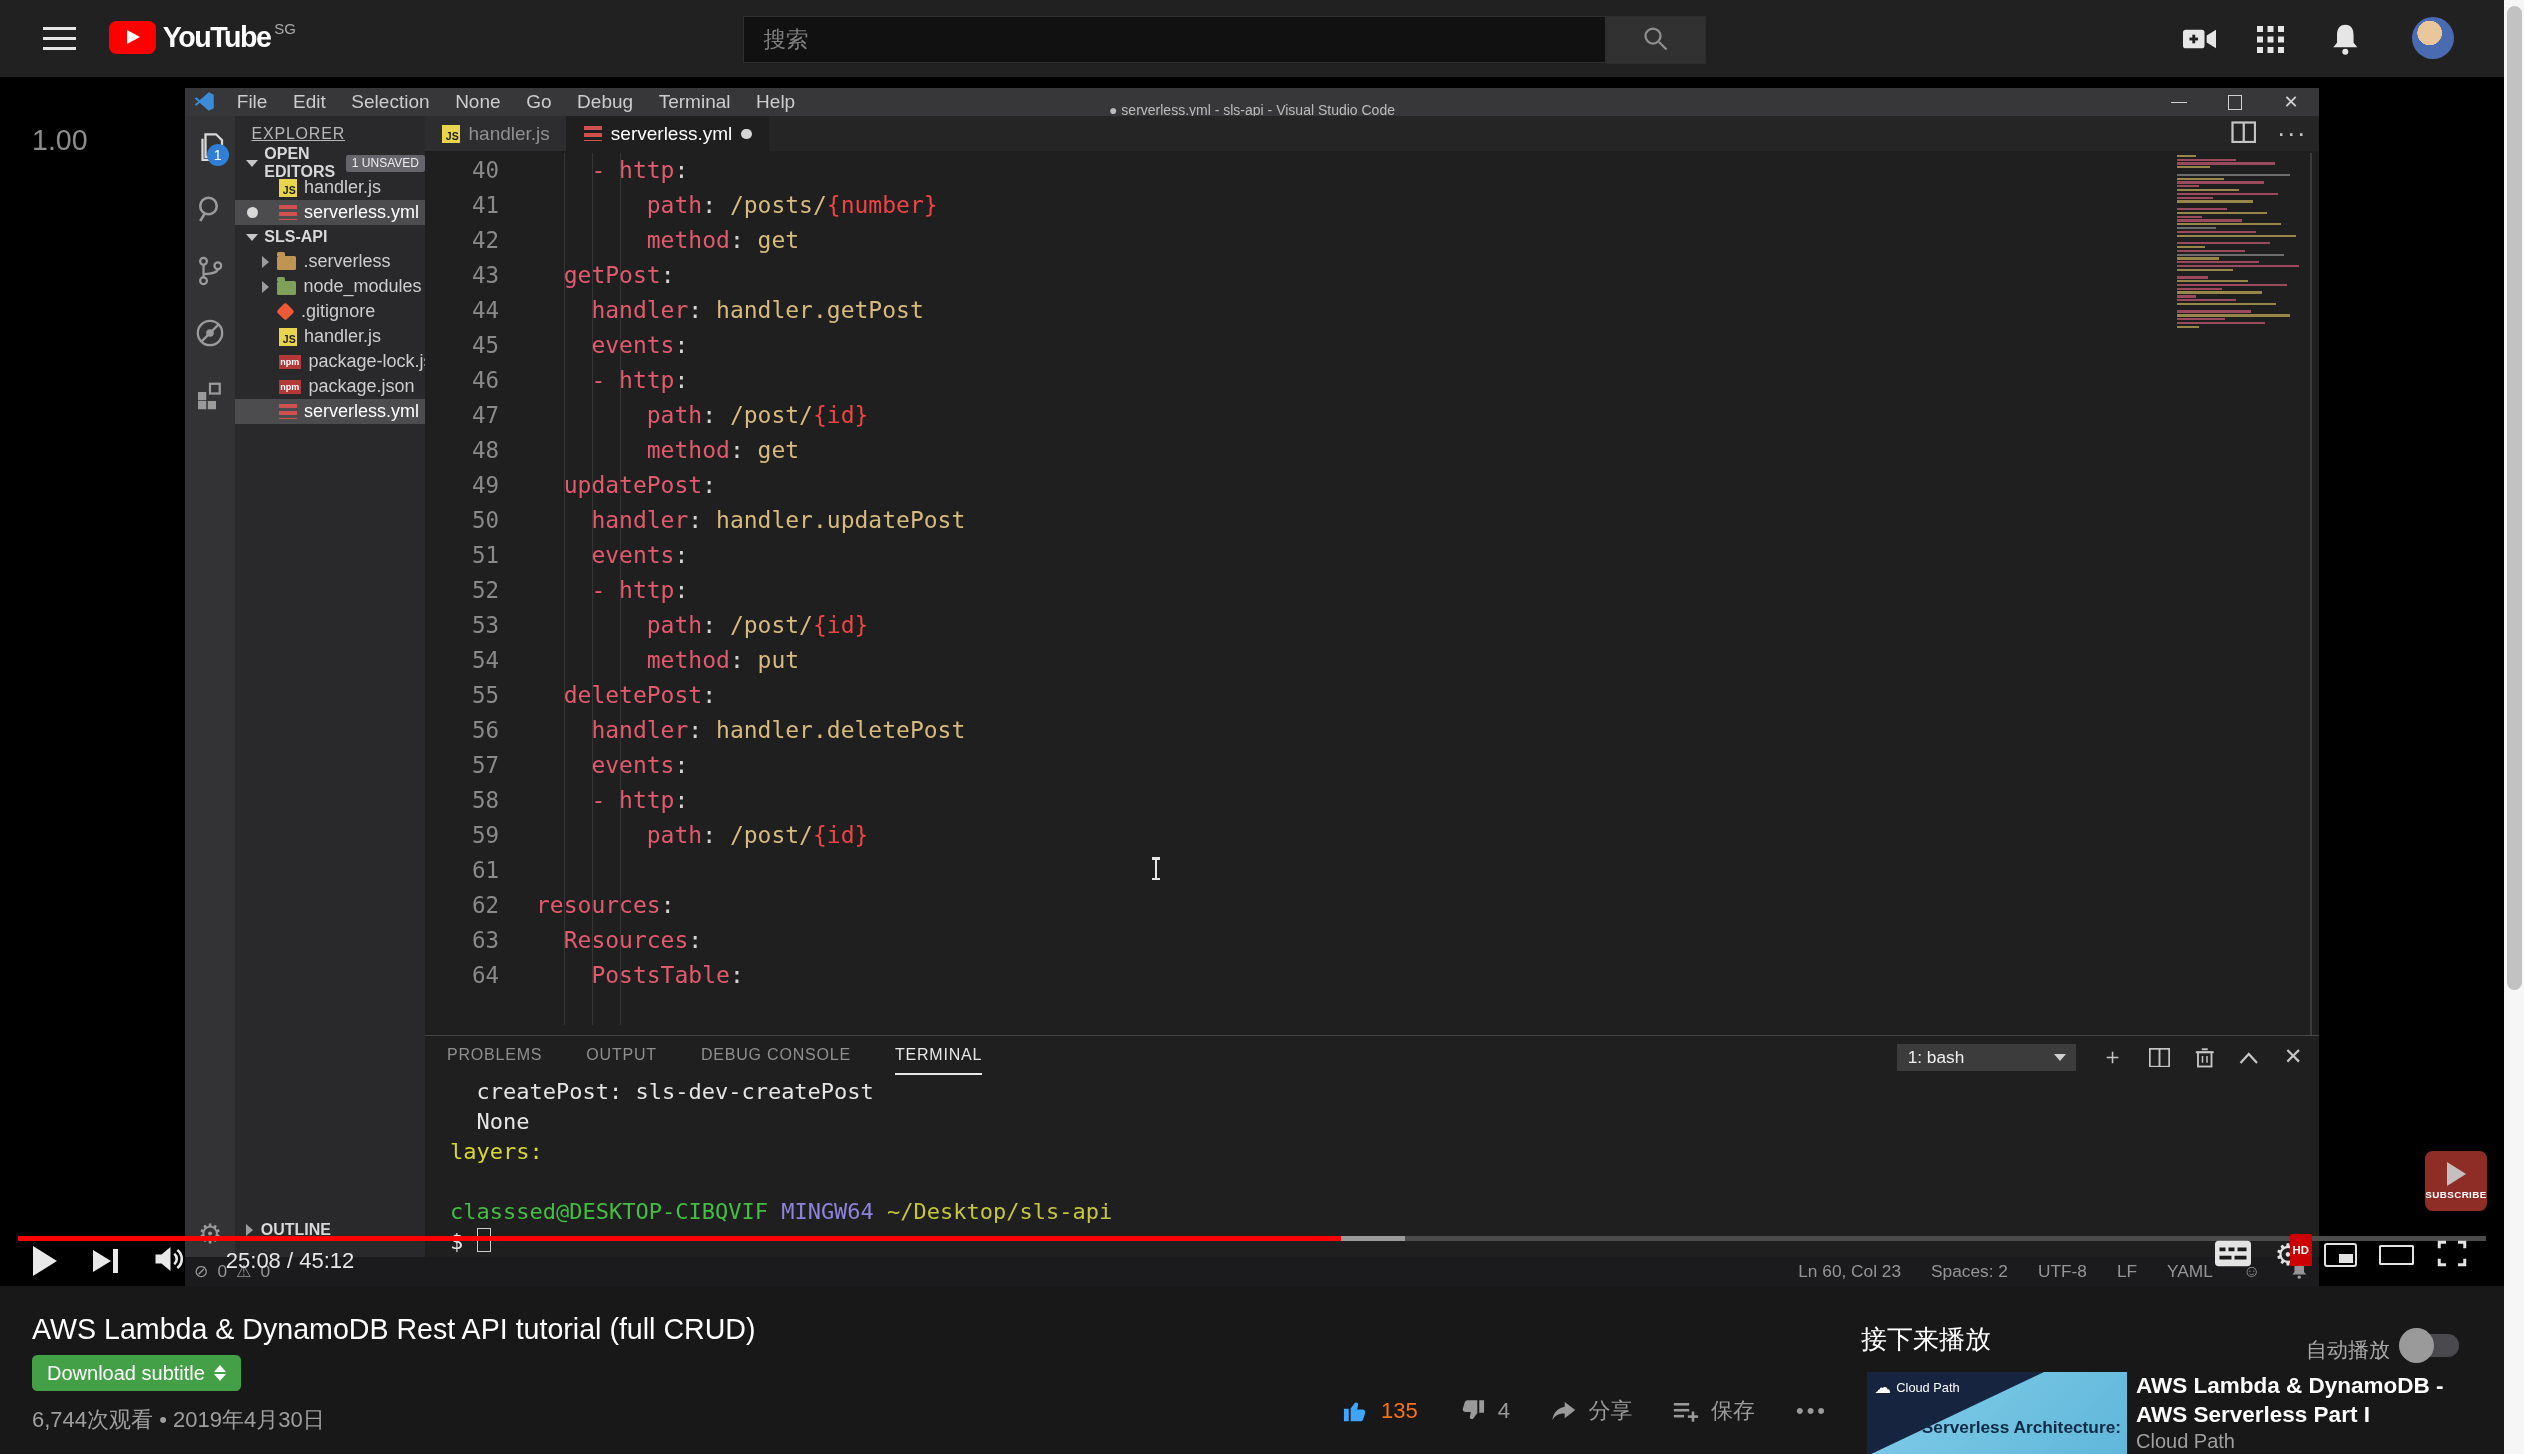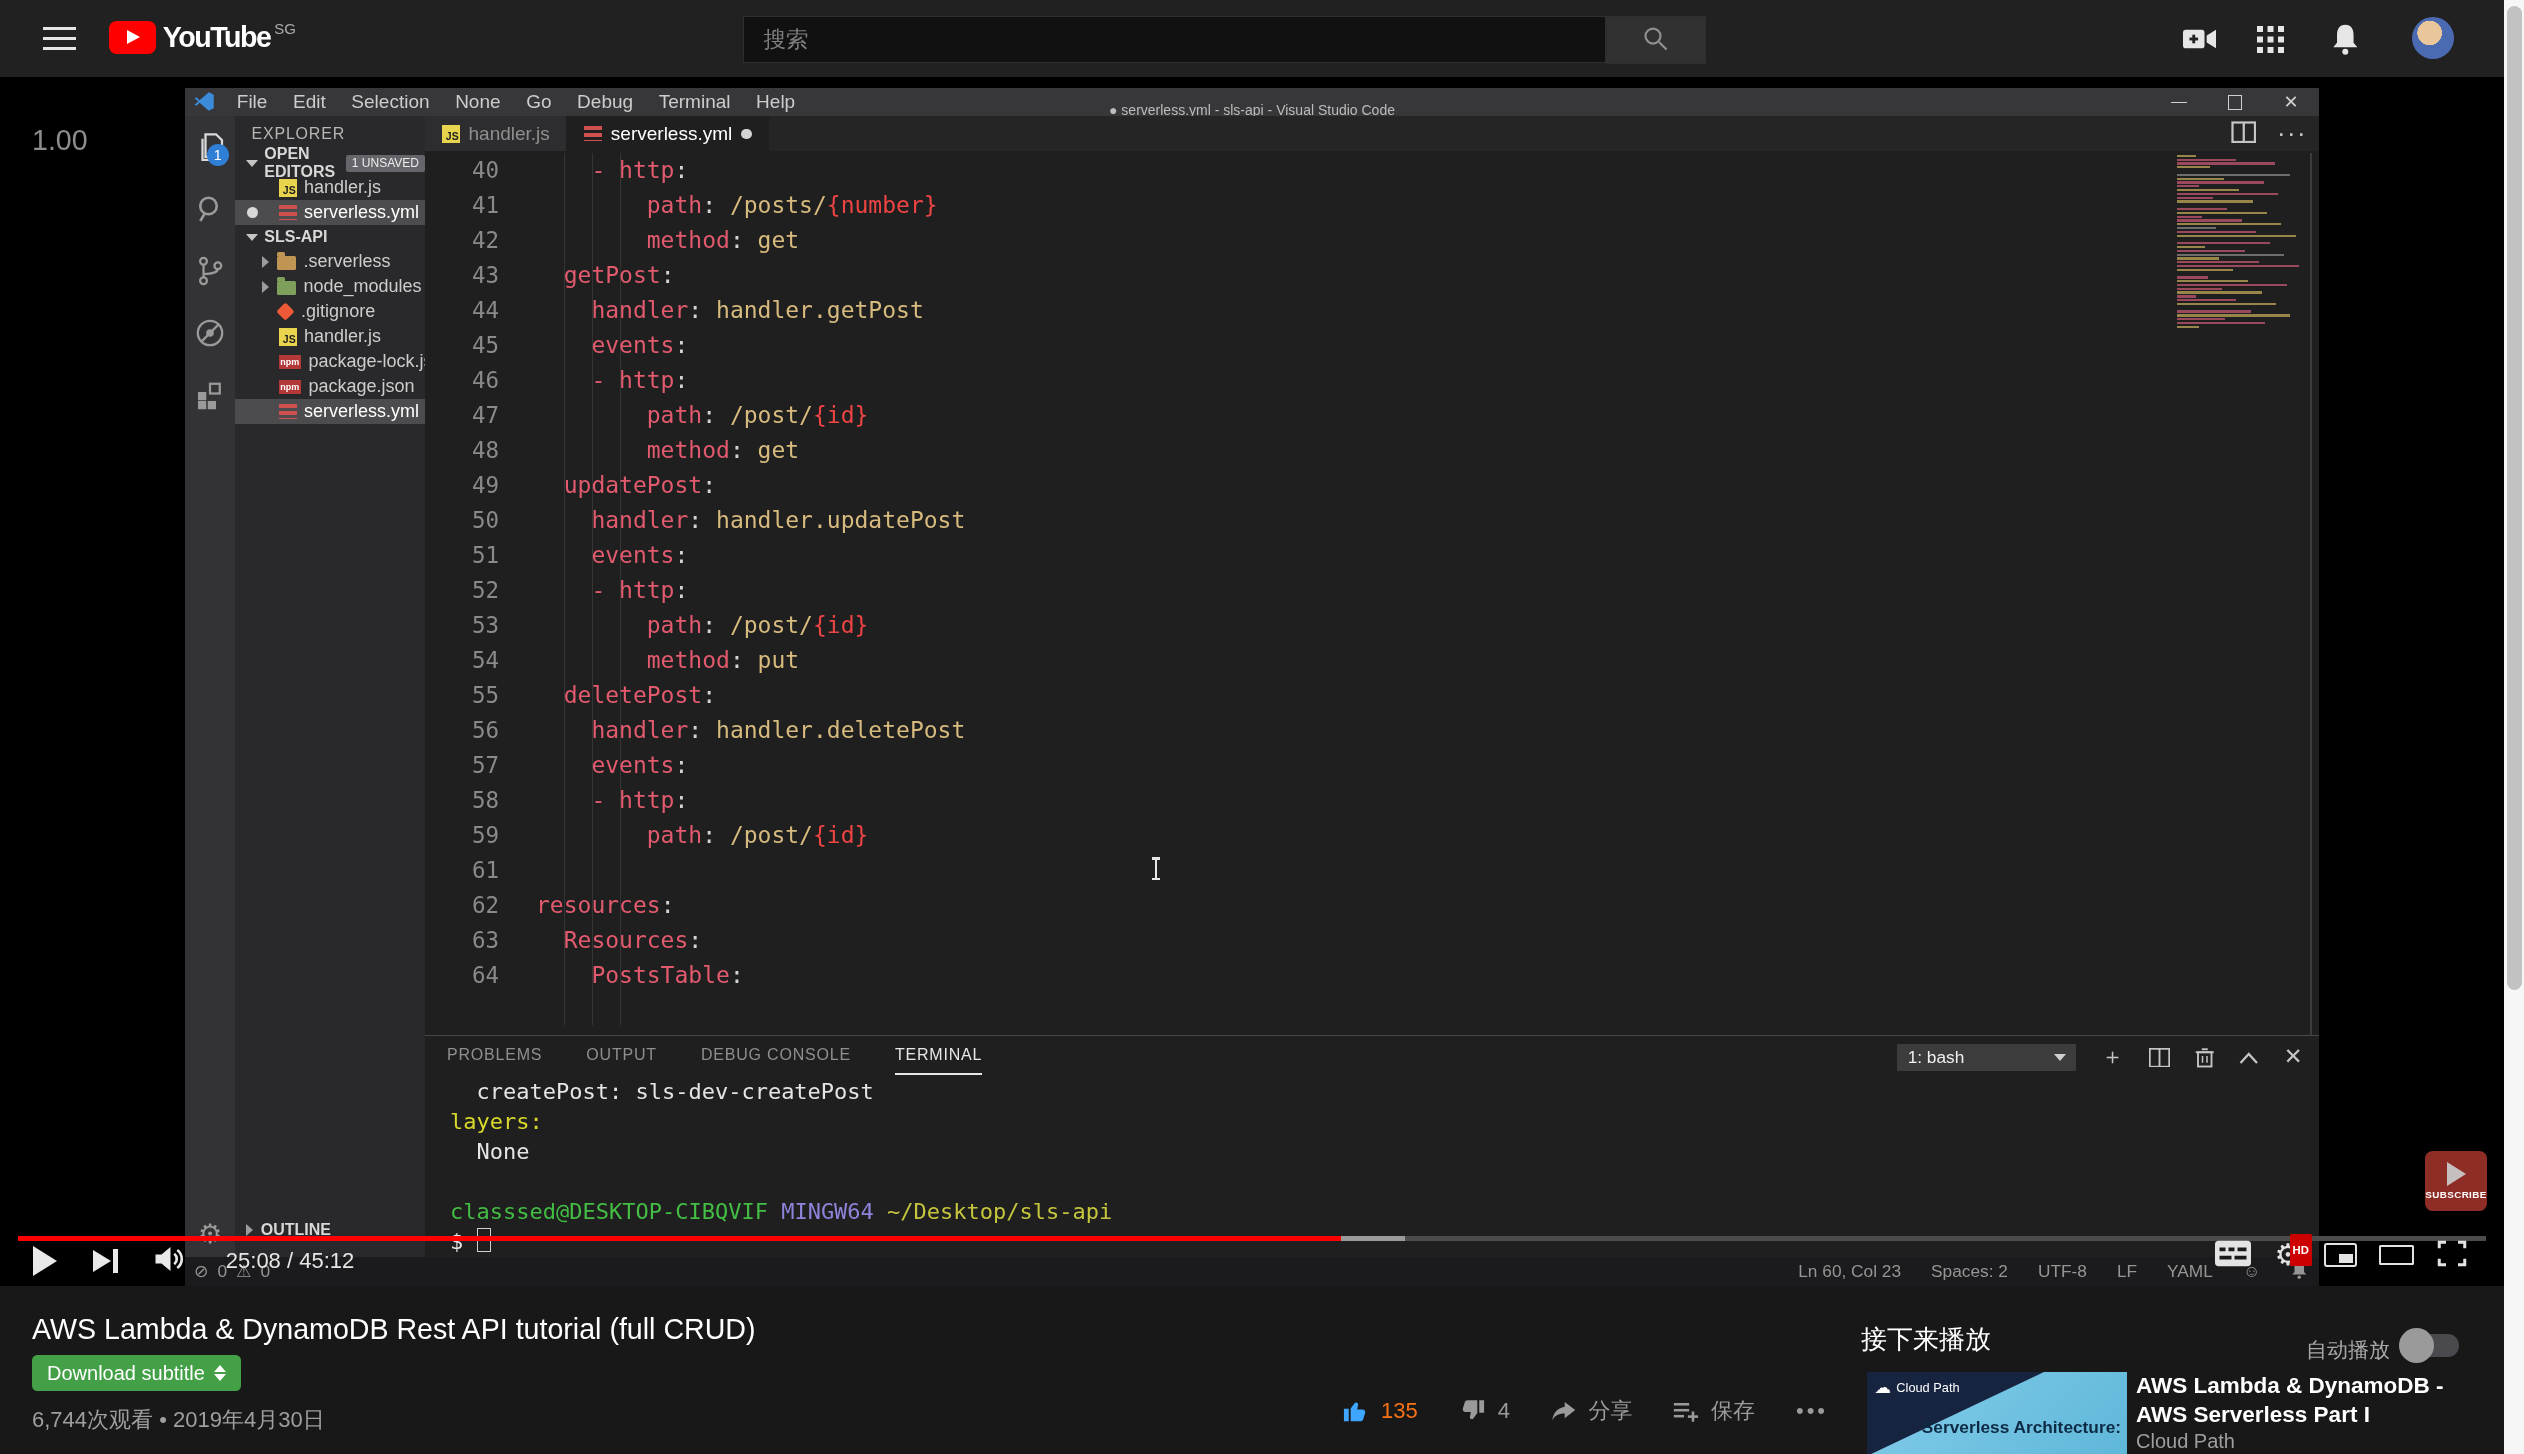--- a/index.html
+++ b/index.html
@@ -48,21 +48,21 @@
 
   
   #activitybar{position:absolute;left:0;top:28px;width:50px;height:1141px;background:#333336;}
   .abar-icon{width:50px;height:62px;display:flex;align-items:center;justify-content:center;position:relative;}
   .abar-badge{position:absolute;right:6px;bottom:12px;width:22.5px;height:22.5px;border-radius:50%;background:#2f7fd6;
      color:#fff;font-size:14.3px;display:flex;align-items:center;justify-content:center;}
   #manage-gear{position:absolute;left:0;top:1102px;width:50px;text-align:center;font-size:27px;color:#9a9a9a;}
 
   
   #sidebar{position:absolute;left:50px;top:28px;width:190px;height:1141px;background:#29292b;overflow:hidden;}
-  #sb-title{height:35px;line-height:35px;padding-left:16.5px;font-size:16px;color:#b6b6b6;letter-spacing:0.8px;}
+  #sb-title{height:35px;line-height:35px;padding-left:16.5px;font-size:16px;color:#b6b6b6;letter-spacing:0.8px;text-decoration:underline;}
   .xhead{height:24px;display:flex;align-items:center;padding-left:11.3px;font-size:16px;font-weight:bold;color:#d8d8d8;}
   .badge-unsaved{margin-left:9px;background:#65656b;color:#ececec;font-size:12px;font-weight:normal;
      padding:1.5px 6px;border-radius:2.3px;white-space:nowrap;}
   .xrow{position:relative;height:25px;display:flex;align-items:center;font-size:18px;color:#cdcdcd;}
   .xrow.sel{background:#4c4c4f;color:#fff;}
   .xrow{padding-left:27px;}
   .xrow .noarrow{margin-left:16.5px;}
   .xlabel{margin-left:7.5px;white-space:nowrap;}
   .tri{width:0;height:0;display:inline-block;}
   .tri.down{border-left:6px solid transparent;border-right:6px solid transparent;border-top:7.5px solid #c5c5c5;margin-right:6px;}
@@ -582,22 +582,22 @@
         </span>
         <span class="picon">
           <svg width="19.5" height="13.5" viewBox="0 0 26 18">
               <polyline points="2,16 13,4 24,16" fill="none" stroke="#c5c5c5" stroke-width="3"></polyline>
             </svg>
         </span>
         <span class="picon">✕</span>
       </div>
       <div id="terminal">
           <div class="tline"><span class="t-w">  createPost: sls-dev-createPost</span></div>
+          <div class="tline"><span class="t-w">  None</span></div>
           <div class="tline"><span class="t-y">layers:</span></div>
-          <div class="tline"><span class="t-w">  None</span></div>
           <div class="tline"></div>
           <div class="tline"><span class="t-g">classsed@DESKTOP-CIBQVIF</span><span class="t-w"> </span><span class="t-pu">MINGW64</span><span class="t-w"> </span><span class="t-pa">~/Desktop/sls-api</span></div>
           <div class="tline"><span class="t-w">$ </span><span class="tcursor"></span></div>
         </div>
     </div>
 
     <div id="statusbar">
       <div id="sb-left">
         <span>⊘</span>
         <span>0</span>

